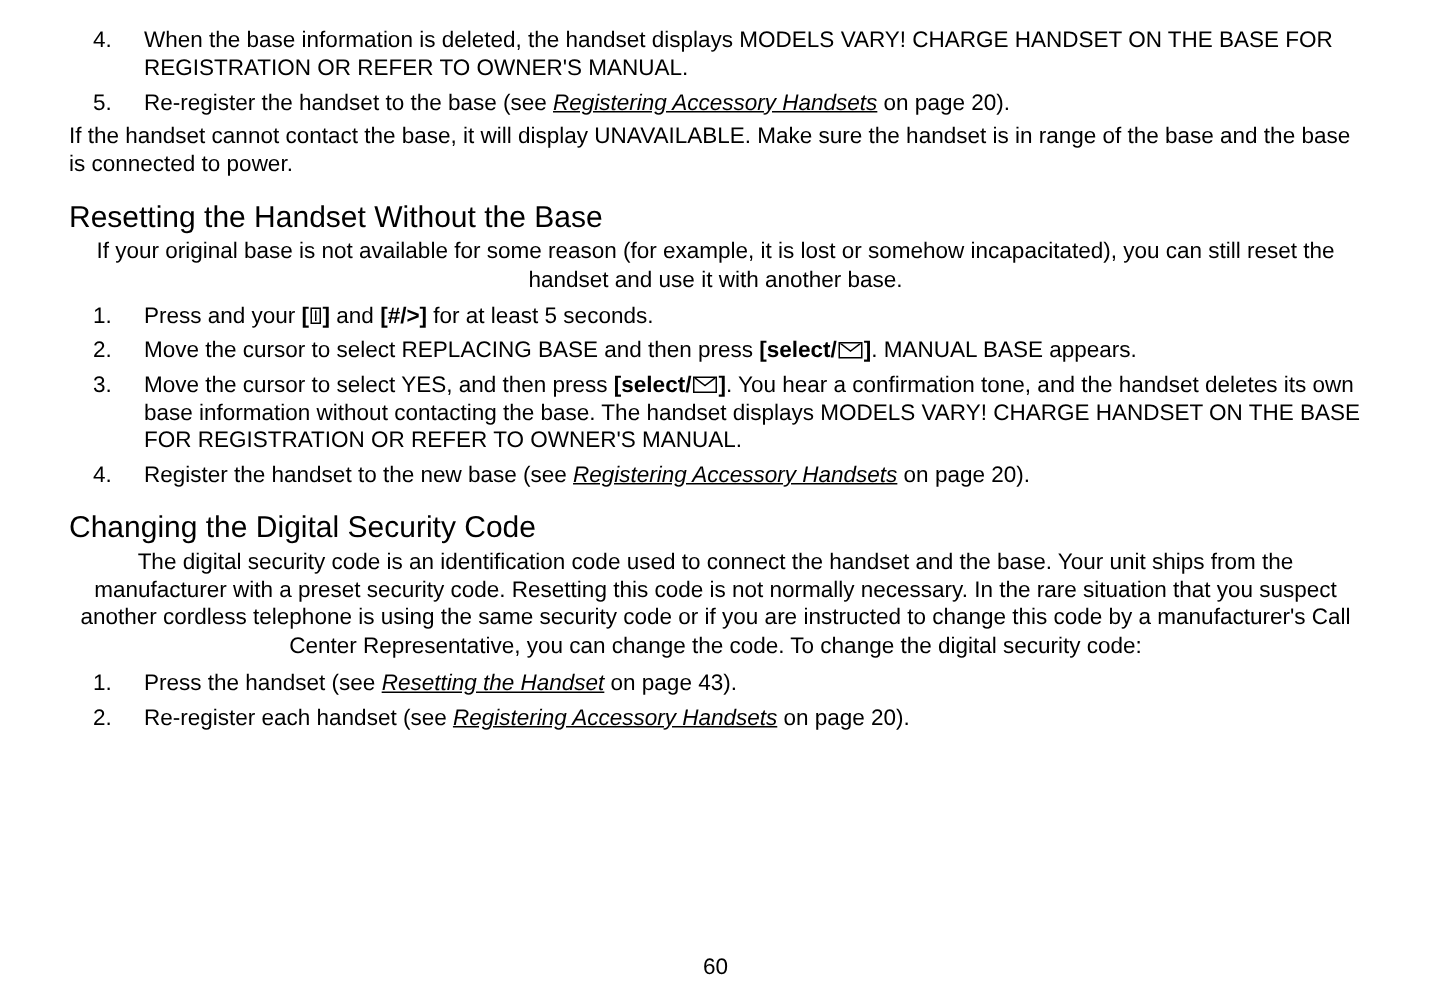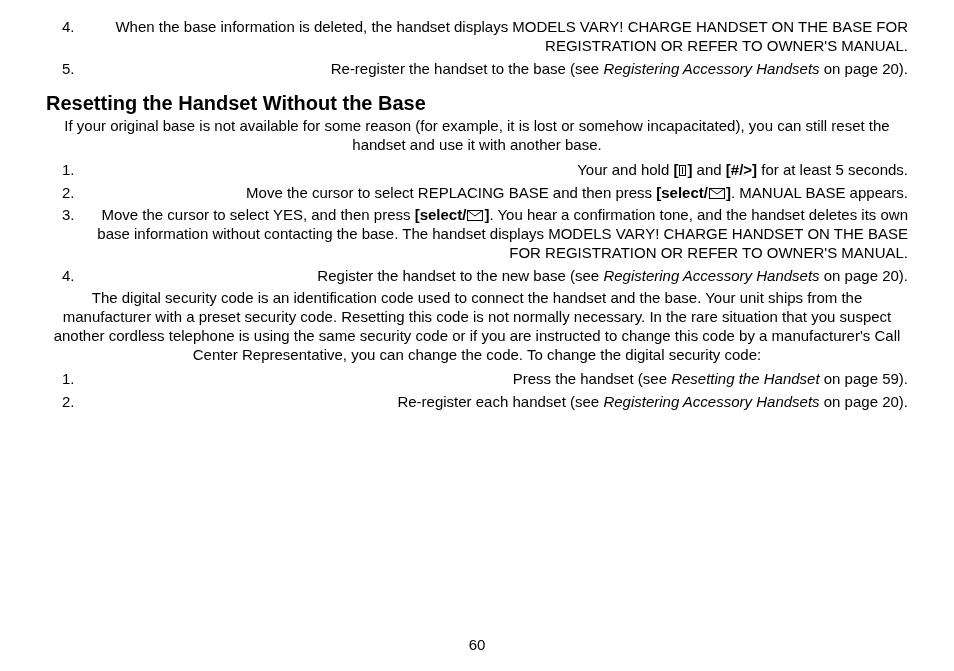--- a/index.html
+++ b/index.html
@@ -25,40 +25,39 @@
     margin: 0 0 4px 0;
     font-size: 15px;
     line-height: 1.25;
   }
   .li .num {
     flex: 0 0 34px;
     padding-left: 16px;
   }
   .li .txt {
     flex: 1;
-    text-align: right;
   }
   .para {
     font-size: 15px;
     line-height: 1.25;
     margin: 0 0 14px 0;
   }
   h2 {
     font-size: 20px;
-    font-weight: bold;
+    font-weight: normal;
     margin: 14px 0 2px 0;
   }
   .intro {
     font-size: 15px;
     line-height: 1.25;
     margin: 0 0 6px 0;
     text-align: center;
   }
   .bold { font-weight: bold; }
-  .italic { font-style: italic; }
+  .italic { font-style: italic; text-decoration: underline; }
   .pagenum {
     position: absolute;
     bottom: 18px;
     left: 0;
     width: 100%;
     text-align: center;
     font-size: 15px;
     margin-top: 13px;
   }
   .sel-icon {
@@ -107,29 +106,30 @@
       <div class="txt">When the base information is deleted, the handset displays MODELS VARY! CHARGE HANDSET ON THE BASE FOR REGISTRATION OR REFER TO OWNER'S MANUAL.</div>
     </div>
     <div class="li">
       <div class="num">5.</div>
       <div class="txt">
         <span>Re-register the handset to the base (see </span><span class="italic">Registering Accessory Handsets</span><span> on page 20).</span>
       </div>
     </div>
   </div>
 
+  <p class="para">If the handset cannot contact the base, it will display UNAVAILABLE. Make sure the handset is in range of the base and the base is connected to power.</p>
 
   <h2>Resetting the Handset Without the Base</h2>
   <p class="intro">If your original base is not available for some reason (for example, it is lost or somehow incapacitated), you can still reset the handset and use it with another base.</p>
   <div class="list">
 
     <div class="li">
       <div class="num">1.</div>
       <div class="txt">
-        <span>Your and hold </span><span class="bold"><span>[</span><span class="center-icon"></span><span>]</span></span><span> and </span><span class="bold">[#/&gt;]</span><span> for at least 5 seconds.</span>
+        <span>Press and your </span><span class="bold"><span>[</span><span class="center-icon"></span><span>]</span></span><span> and </span><span class="bold">[#/&gt;]</span><span> for at least 5 seconds.</span>
       </div>
     </div>
 
     <div class="li">
       <div class="num">2.</div>
       <div class="txt">
         <span>Move the cursor to select REPLACING BASE and then press </span><span class="bold"><span>[select/</span><span class="sel-icon"><svg width="16" height="11">
                 <path d="M0 0 L8 6 L16 0" stroke="#000" stroke-width="1" fill="none"></path>
               </svg></span><span>]</span></span><span>. MANUAL BASE appears.</span>
       </div>
@@ -146,26 +146,27 @@
 
     <div class="li">
       <div class="num">4.</div>
       <div class="txt">
         <span>Register the handset to the new base (see </span><span class="italic">Registering Accessory Handsets</span><span> on page 20).</span>
       </div>
     </div>
 
   </div>
 
+  <h2>Changing the Digital Security Code</h2>
   <p class="intro">The digital security code is an identification code used to connect the handset and the base. Your unit ships from the manufacturer with a preset security code. Resetting this code is not normally necessary. In the rare situation that you suspect another cordless telephone is using the same security code or if you are instructed to change this code by a manufacturer's Call Center Representative, you can change the code. To change the digital security code:</p>
   <div class="list">
     <div class="li">
       <div class="num">1.</div>
       <div class="txt">
-        <span>Press the handset (see </span><span class="italic">Resetting the Handset</span><span> on page 59).</span>
+        <span>Press the handset (see </span><span class="italic">Resetting the Handset</span><span> on page 43).</span>
       </div>
     </div>
     <div class="li">
       <div class="num">2.</div>
       <div class="txt">
         <span>Re-register each handset (see </span><span class="italic">Registering Accessory Handsets</span><span> on page 20).</span>
       </div>
     </div>
   </div>
 

